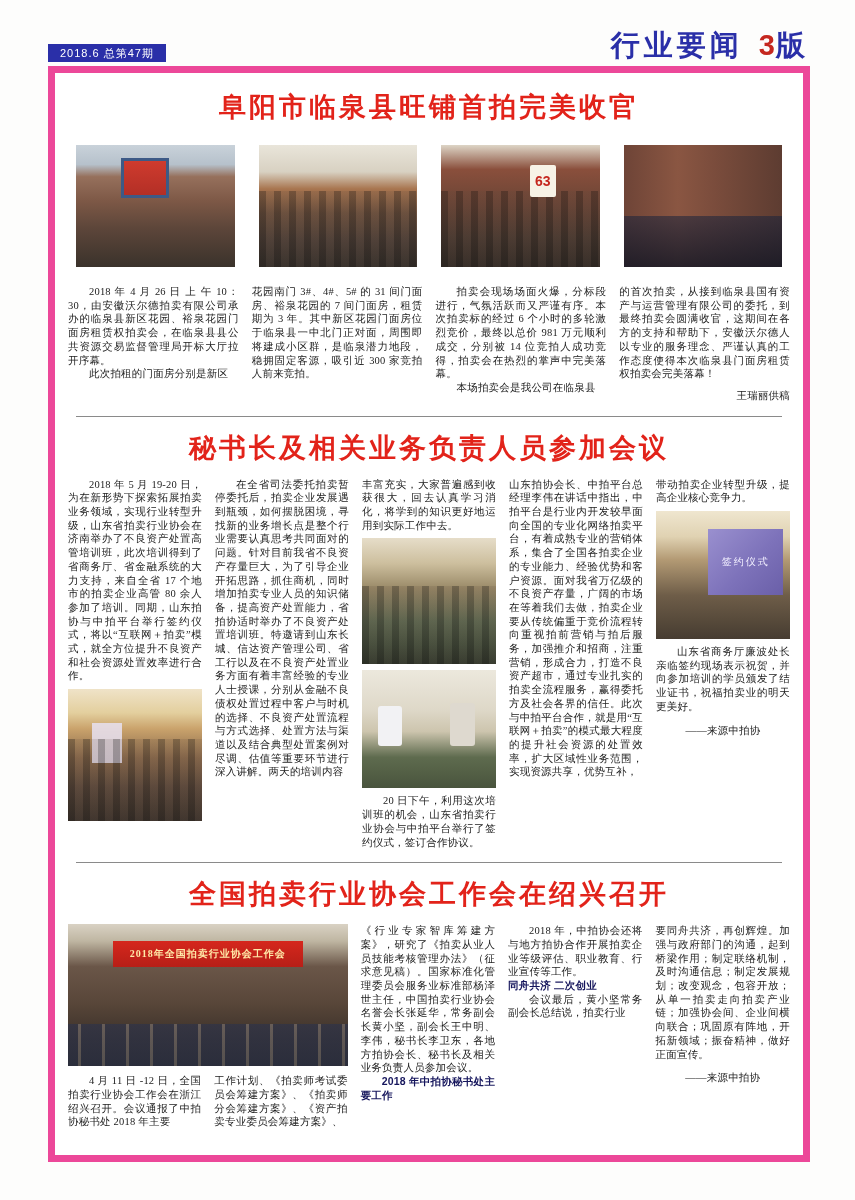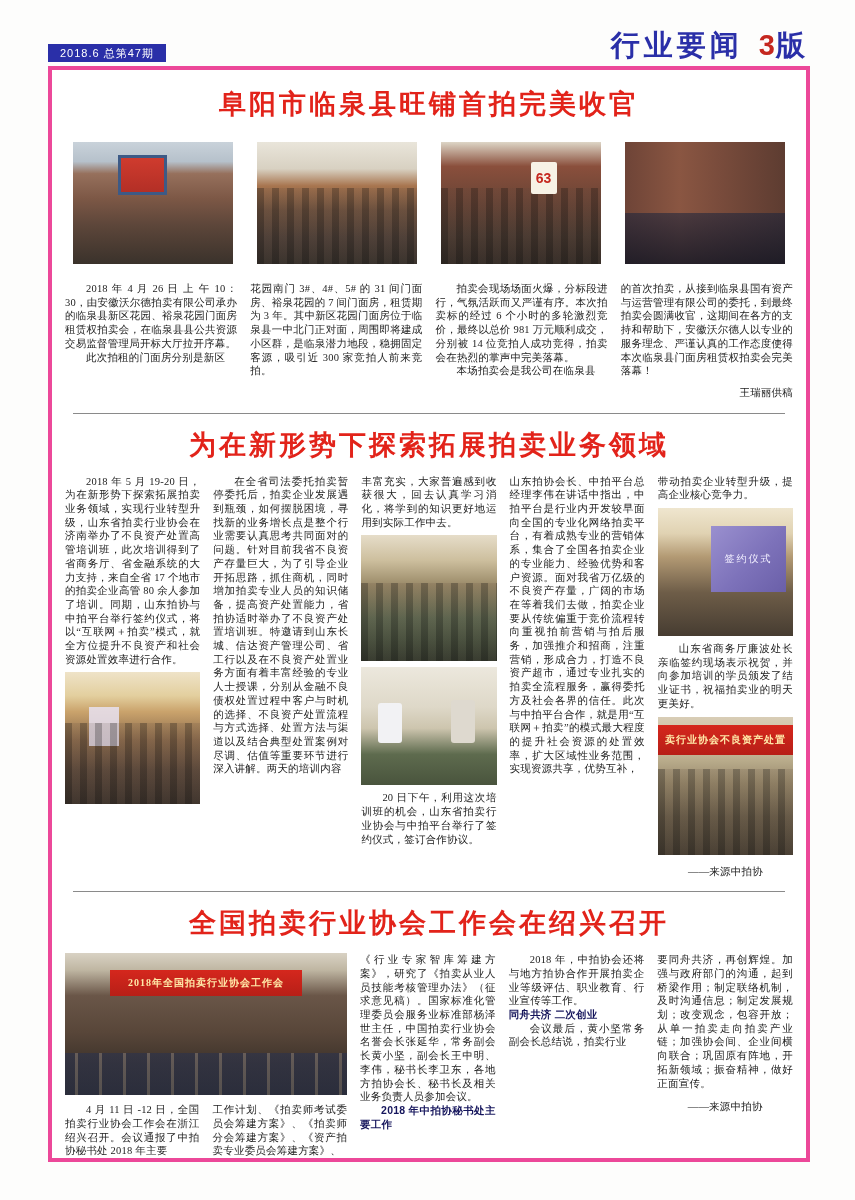--- a/index.html
+++ b/index.html
@@ -10,21 +10,21 @@
   .issue-box{position:absolute;left:48px;top:44px;background:#2a2fa8;color:#fff;
     font-family:"Liberation Sans","DejaVu Sans",sans-serif;font-size:11px;line-height:18px;
     padding:0 12px;letter-spacing:1px;}
   .section-head{position:absolute;right:46px;top:26px;
     font-family:"Liberation Sans","DejaVu Sans",sans-serif;font-weight:bold;font-size:29px;
     color:#2a2fa8;letter-spacing:4px;}
   .section-head .pageno{color:#c5271f;margin-left:16px;letter-spacing:1px;}
   .section-head .pagelabel{color:#2a2fa8;}
 
   
-  .frame{position:absolute;left:48px;top:66px;width:762px;height:1096px;border:4px solid #ec4899;
+  .frame{position:absolute;left:48px;top:66px;width:762px;height:1096px;border:7px solid #ec4899;
     box-sizing:border-box;padding:12px 13px;overflow:hidden;background:#fff;}
 
   .headline{text-align:center;color:#e2231a;font-size:27px;font-weight:bold;
     font-family:"Liberation Sans","DejaVu Sans",sans-serif;margin:4px 0 12px;letter-spacing:3px;}
   .sep{border-top:1px solid #8a8a8a;margin:13px 8px;}
 
   .cols{display:flex;gap:13px;}
   .col{flex:1;min-width:0;}
   p{margin:0;font-size:10.5px;line-height:13.7px;text-align:justify;color:#222;letter-spacing:0.2px;}
   p + p{margin-top:0;}
@@ -116,21 +116,21 @@
         <div class="col">
           <p>的首次拍卖，从接到临泉县国有资产与运营管理有限公司的委托，到最终拍卖会圆满收官，这期间在各方的支持和帮助下，安徽沃尔德人以专业的服务理念、严谨认真的工作态度使得本次临泉县门面房租赁权拍卖会完美落幕！</p>
           <p class="byline">王瑞丽供稿</p>
         </div>
       </div>
     </section>
 
     <div class="sep"></div>
 
     <section>
-      <h1 class="headline">为在新形势下探索拓展拍卖业务领域</h1>
+      <h1 class="headline">秘书长及相关业务负责人员参加会议</h1>
       <div class="cols">
         <div class="col">
           <p class="ind">2018 年 5 月 19-20 日，为在新形势下探索拓展拍卖业务领域，实现行业转型升级，山东省拍卖行业协会在济南举办了不良资产处置高管培训班，此次培训得到了省商务厅、省金融系统的大力支持，来自全省 17 个地市的拍卖企业高管 80 余人参加了培训。同期，山东拍协与中拍平台举行签约仪式，将以“互联网＋拍卖”模式，就全方位提升不良资产和社会资源处置效率进行合作。</p>
           <div class="photo ph-banquet crowd"></div>
         </div>
         <div class="col">
           <p class="ind">在全省司法委托拍卖暂停委托后，拍卖企业发展遇到瓶颈，如何摆脱困境，寻找新的业务增长点是整个行业需要认真思考共同面对的问题。针对目前我省不良资产存量巨大，为了引导企业开拓思路，抓住商机，同时增加拍卖专业人员的知识储备，提高资产处置能力，省拍协适时举办了不良资产处置培训班。特邀请到山东长城、信达资产管理公司、省工行以及在不良资产处置业务方面有着丰富经验的专业人士授课，分别从金融不良债权处置过程中客户与时机的选择、不良资产处置流程与方式选择、处置方法与渠道以及结合典型处置案例对尽调、估值等重要环节进行深入讲解。两天的培训内容</p>
         </div>
         <div class="col">
           <p>丰富充实，大家普遍感到收获很大，回去认真学习消化，将学到的知识更好地运用到实际工作中去。</p>
@@ -142,25 +142,20 @@
           <p>山东拍协会长、中拍平台总经理李伟在讲话中指出，中拍平台是行业内开发较早面向全国的专业化网络拍卖平台，有着成熟专业的营销体系，集合了全国各拍卖企业的专业能力、经验优势和客户资源。面对我省万亿级的不良资产存量，广阔的市场在等着我们去做，拍卖企业要从传统偏重于竞价流程转向重视拍前营销与拍后服务，加强推介和招商，注重营销，形成合力，打造不良资产超市，通过专业扎实的拍卖全流程服务，赢得委托方及社会各界的信任。此次与中拍平台合作，就是用“互联网＋拍卖”的模式最大程度的提升社会资源的处置效率，扩大区域性业务范围，实现资源共享，优势互补，</p>
         </div>
         <div class="col">
           <p>带动拍卖企业转型升级，提高企业核心竞争力。</p>
           <div class="photo ph-sign">
             <div class="screen-purple">
               <span>签约仪式</span>
             </div>
           </div>
           <p class="ind">山东省商务厅廉波处长亲临签约现场表示祝贺，并向参加培训的学员颁发了结业证书，祝福拍卖业的明天更美好。</p>
-          <div class="photo ph-redbanner crowd">
-            <div class="banner-strip">
-              <span>卖行业协会不良资产处置</span>
-            </div>
-          </div>
           <p class="source">——来源中拍协</p>
         </div>
       </div>
     </section>
 
     <div class="sep"></div>
 
     <section>
       <h1 class="headline">全国拍卖行业协会工作会在绍兴召开</h1>
       <div class="a3-grid">

